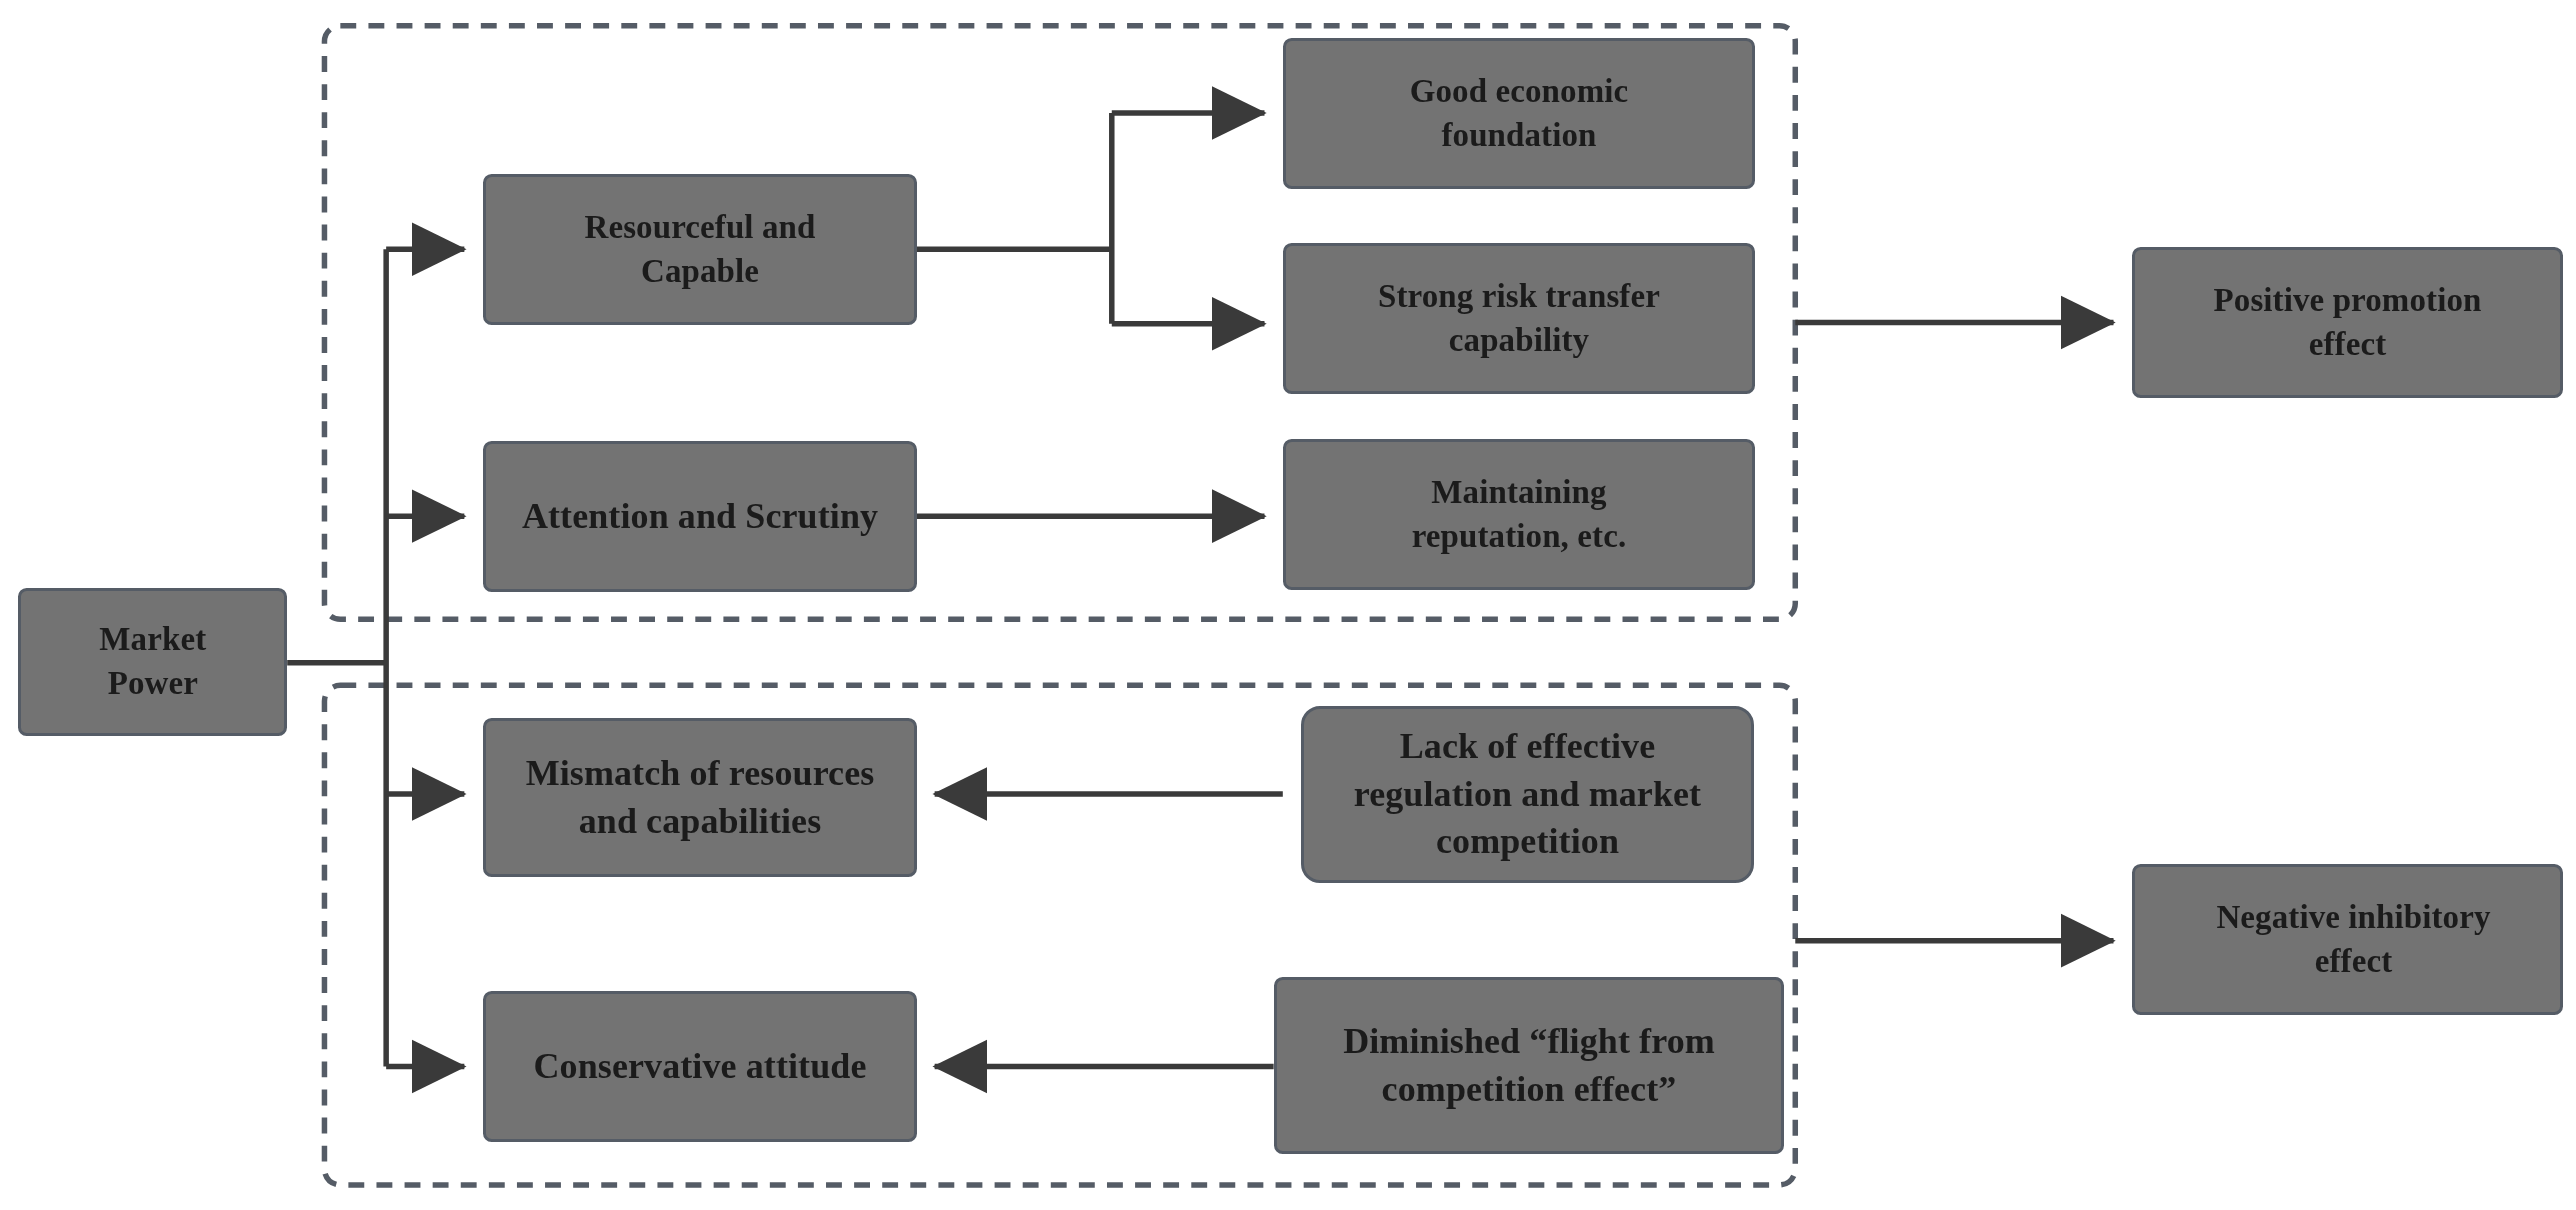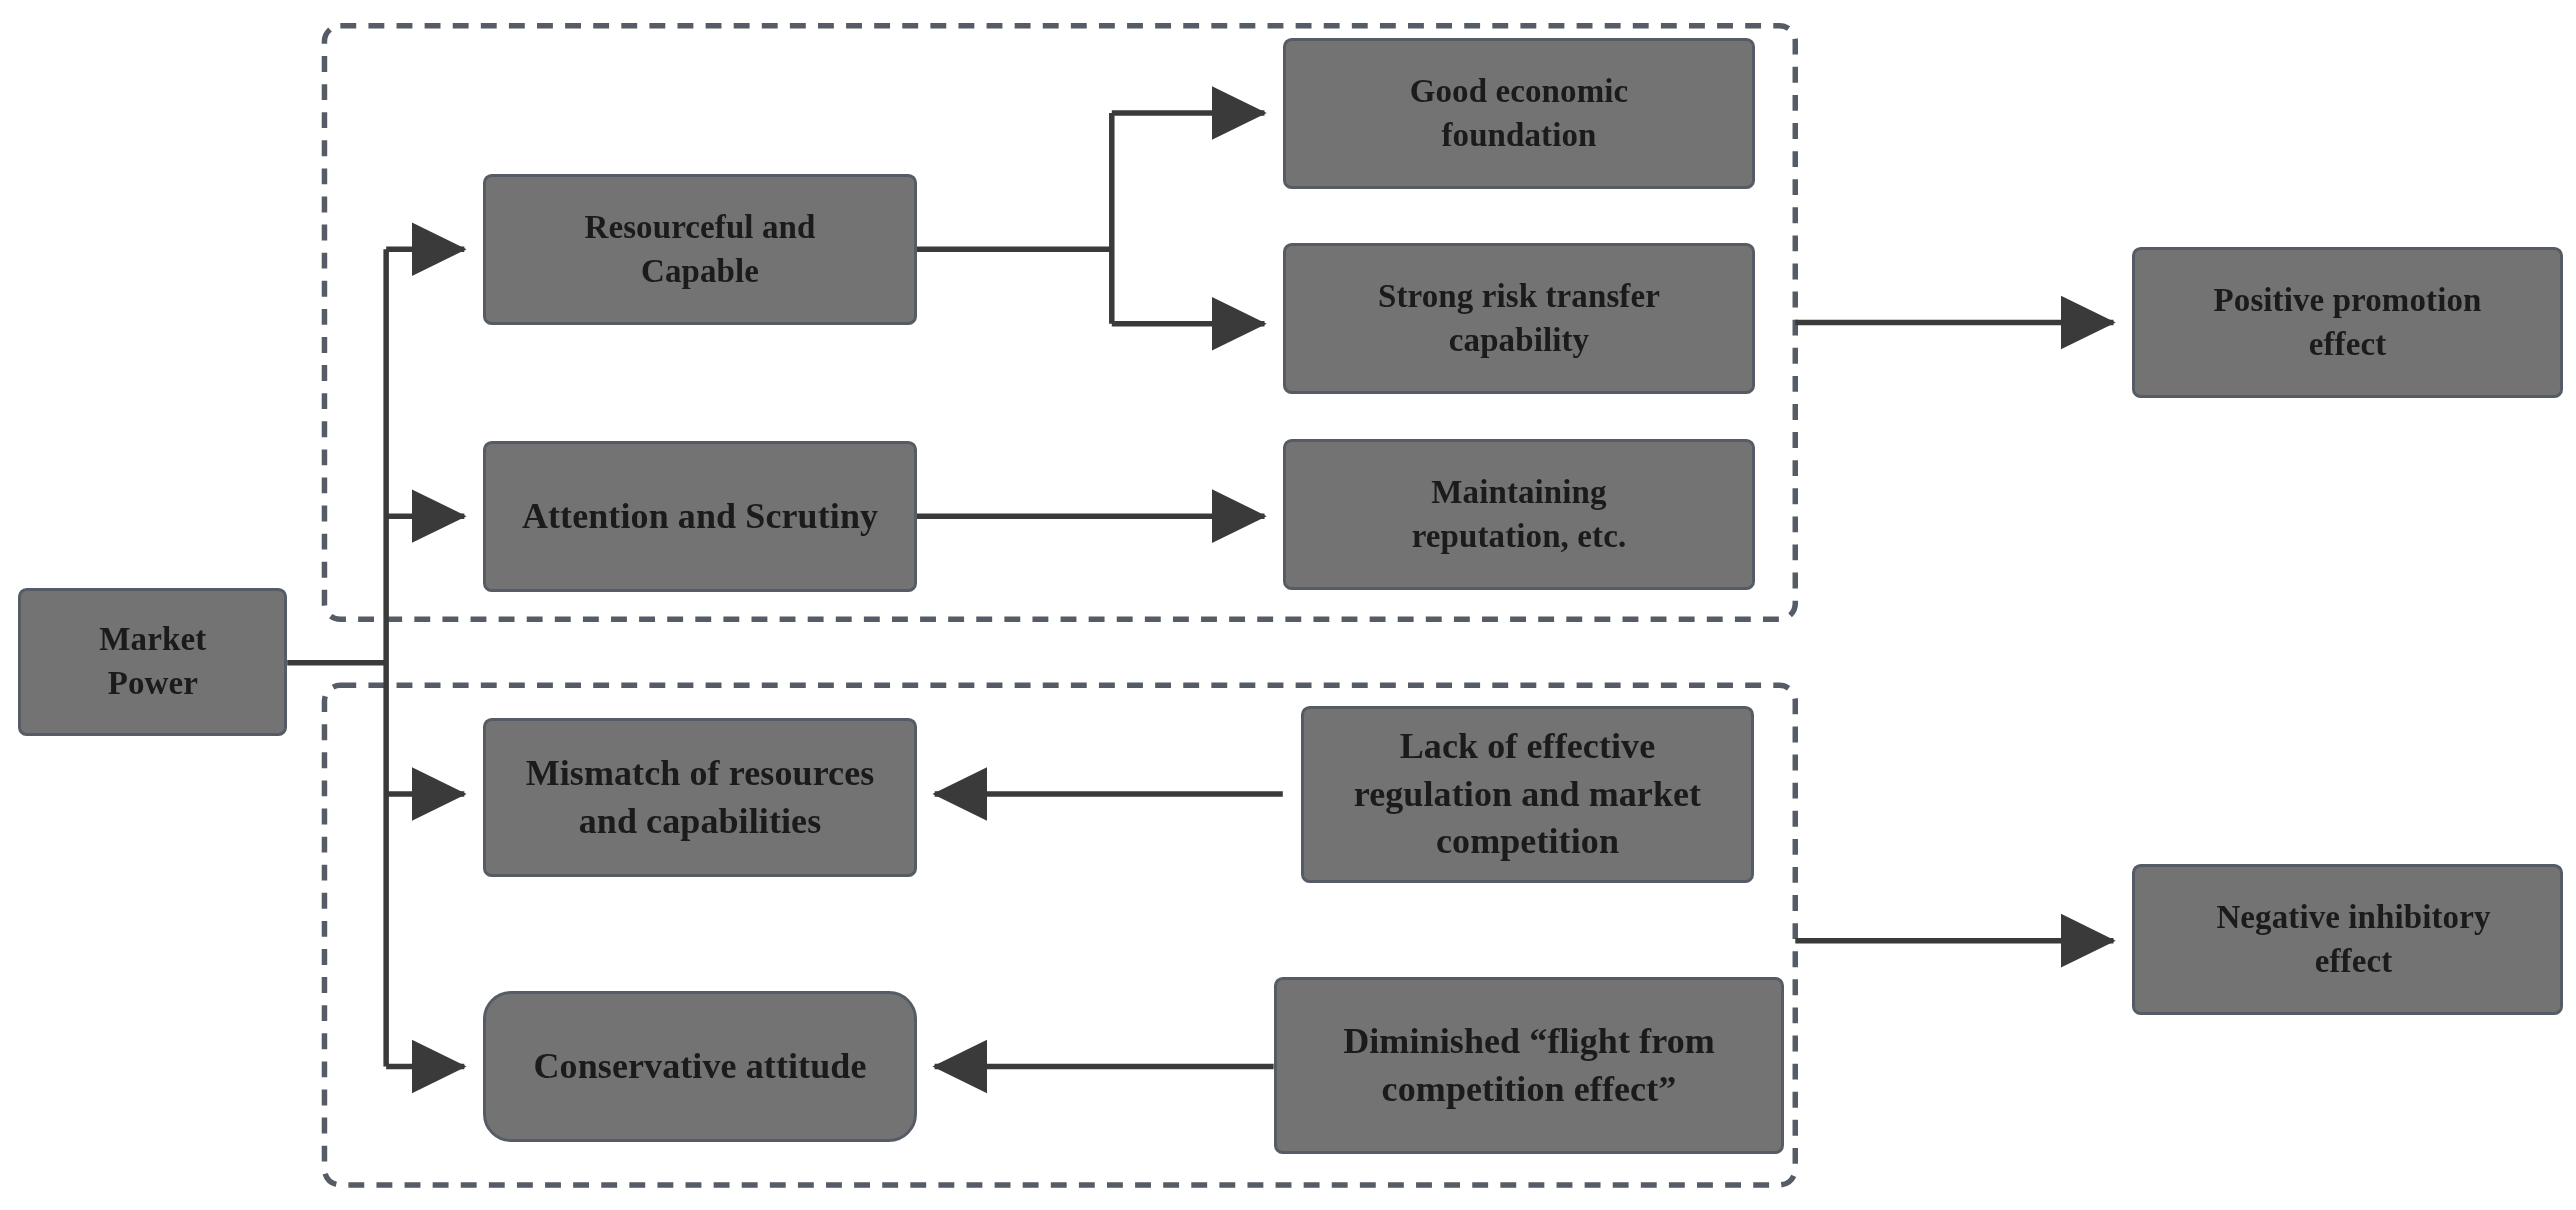--- a/index.html
+++ b/index.html
@@ -80,25 +80,25 @@
   </div>
 
   <div class="nodebox" style="left:1283px;top:439px;width:472px;height:151px;">
     <span class="lbl">Maintaining<br>reputation, etc.</span>
   </div>
 
   <div class="nodebox small" style="left:483px;top:718px;width:434px;height:159px;">
     <span class="lbl">Mismatch of resources<br>and capabilities</span>
   </div>
 
-  <div class="nodebox small" style="left:483px;top:991px;width:434px;height:151px;border-radius:28px;">
+  <div class="nodebox small" style="left:483px;top:991px;width:434px;height:151px;">
     <span class="lbl">Conservative attitude</span>
   </div>
 
-  <div class="nodebox small" style="left:1301px;top:706px;width:453px;height:177px;">
+  <div class="nodebox small" style="left:1301px;top:706px;width:453px;height:177px;border-radius:19px;">
     <span class="lbl">Lack of effective<br>regulation and market<br>competition</span>
   </div>
 
   <div class="nodebox small" style="left:1274px;top:977px;width:510px;height:177px;">
     <span class="lbl">Diminished “flight from<br>competition effect”</span>
   </div>
 
   <div class="nodebox" style="left:2132px;top:247px;width:431px;height:151px;">
     <span class="lbl">Positive promotion<br>effect</span>
   </div>

